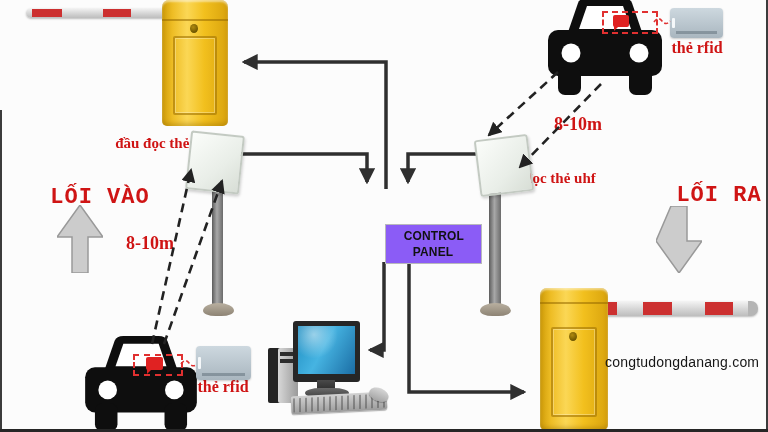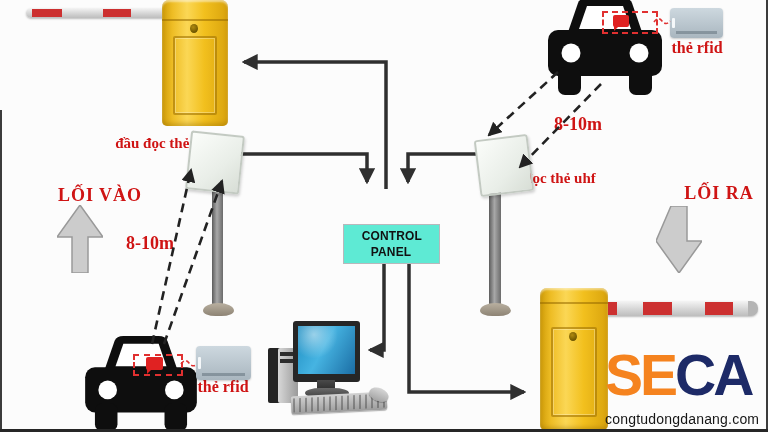--- a/index.html
+++ b/index.html
@@ -5,21 +5,21 @@
   html,body{margin:0;padding:0;background:#888;}
   .stage{
     position:relative;width:768px;height:432px;overflow:hidden;
     background:#fcfcfc;font-family:"Liberation Sans",sans-serif;
   }
   
   .red-label{
     position:absolute;color:#cf1414;font-family:"Liberation Serif",serif;
     font-weight:bold;text-align:center;line-height:1.05;white-space:nowrap;
   }
-  .gate-label{font-size:18px;letter-spacing:1px;}
+  .gate-label{font-size:22px;letter-spacing:1px;font-family:Liberation Mono, monospace;}
   .reader-label{font-size:15px;}
   .dist-label{font-size:18px;}
   .rfid-label{font-size:16px;}
   
   .cabinet{
     position:absolute;z-index:4;border-radius:7px 7px 5px 5px;
     background:linear-gradient(90deg,#cf9c08 0%,#eebd25 16%,#fbd755 38%,#f2c01e 64%,#d9a30d 100%);
     box-shadow:inset 0 2px 2px rgba(255,255,255,.5), inset 0 -3px 4px rgba(140,100,0,.35);
   }
   .cab-seam{position:absolute;left:0;right:0;height:2px;background:rgba(150,105,0,.55);}
@@ -33,23 +33,23 @@
   
   .antenna{
     position:absolute;z-index:4;background:linear-gradient(135deg,#fbfdfa,#e9eee8 60%,#d8ded6);
     border:2px solid #c3cac2;border-radius:3px;box-shadow:1px 2px 3px rgba(0,0,0,.18);
   }
   .pole{position:absolute;z-index:3;background:linear-gradient(90deg,#5c5c5c,#a8a8a8 45%,#6b6b6b);}
   .pole-base{position:absolute;z-index:3;background:linear-gradient(#b9b0a0,#8d8374);
     border-radius:50% 50% 40% 40%/60% 60% 40% 40%;}
   
   .control-panel{
-    position:absolute;z-index:5;background:#5eead4;border:1px solid #b8b8bc;
+    position:absolute;z-index:5;background:#8b5cf6;border:1px solid #b8b8bc;
     display:flex;flex-direction:column;align-items:center;justify-content:center;
-    color:#111;font-weight:bold;font-size:13px;line-height:1.2;letter-spacing:.2px;
+    color:#111;font-weight:bold;font-size:13px;line-height:1.2;letter-spacing:.2px;margin-left:42px;
   }
   .control-panel span{transform:scaleX(.92);}
   
   .flow-arrow{position:absolute;z-index:2;}
   
   .rfid-card{
     position:absolute;z-index:5;border-radius:4px;
     background:linear-gradient(#cdd8df,#a9b6bf);box-shadow:0 1px 2px rgba(0,0,0,.2);
   }
   .rfid-card .slot{position:absolute;left:2px;top:32%;width:3px;height:36%;background:#f5f8fa;border-radius:1px;}
@@ -211,22 +211,19 @@
   <div class="red-label gate-label" style="left:40px;top:186px;width:120px;">LỐI VÀO</div>
   <div class="red-label gate-label" style="left:664px;top:184px;width:110px;">LỐI RA</div>
   <div class="red-label reader-label" style="left:105px;top:136px;width:120px;">đầu đọc thẻ uhf</div>
   <div class="red-label reader-label" style="left:490px;top:171px;width:112px;">đầu đọc thẻ uhf</div>
   <div class="red-label dist-label" style="left:120px;top:234px;width:60px;">8-10m</div>
   <div class="red-label dist-label" style="left:548px;top:115px;width:60px;">8-10m</div>
   <div class="red-label rfid-label" style="left:668px;top:40px;width:58px;">thẻ rfid</div>
   <div class="red-label rfid-label" style="left:194px;top:379px;width:58px;">thẻ rfid</div>
 
   <div class="logo" style="left:605px;top:347px;width:155px;">
-    <div class="wordmark">
-      <span class="se">SE</span><span class="ca">CA</span>
-    </div>
     <div class="site">congtudongdanang.com</div>
   </div>
 
   <div class="edge" style="left:0;top:110px;width:2px;height:322px;"></div>
   <div class="edge" style="left:766px;top:0;width:2px;height:432px;"></div>
   <div class="edge" style="left:0;top:429px;width:768px;height:3px;background:#262626;"></div>
 </div>
 
 </body></html>

